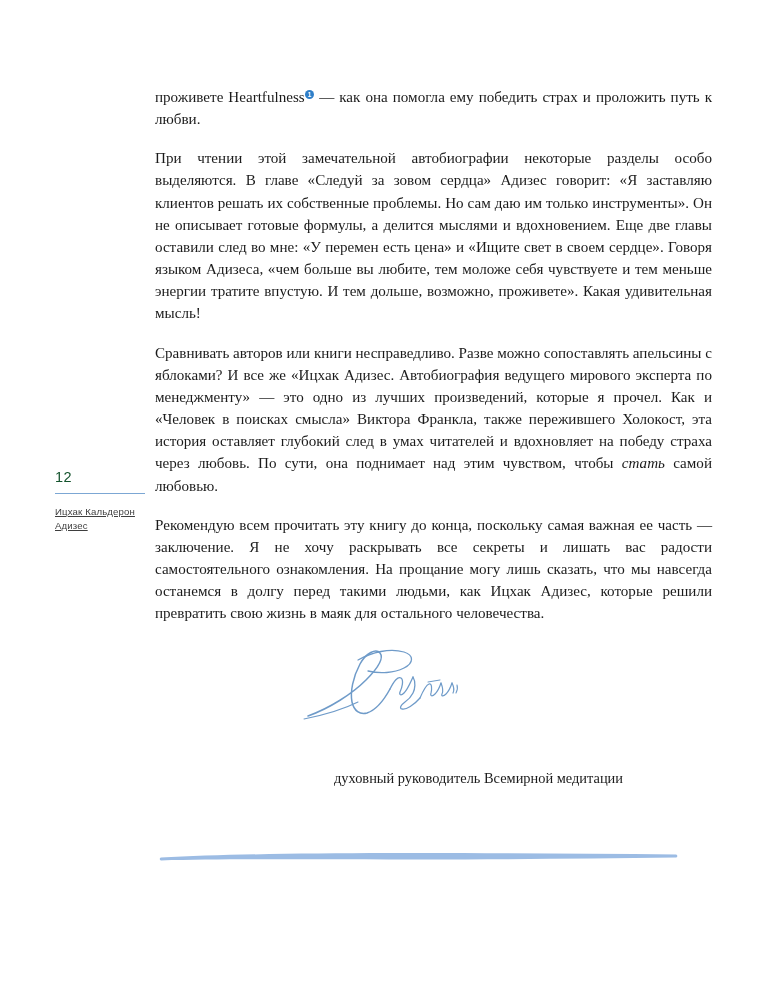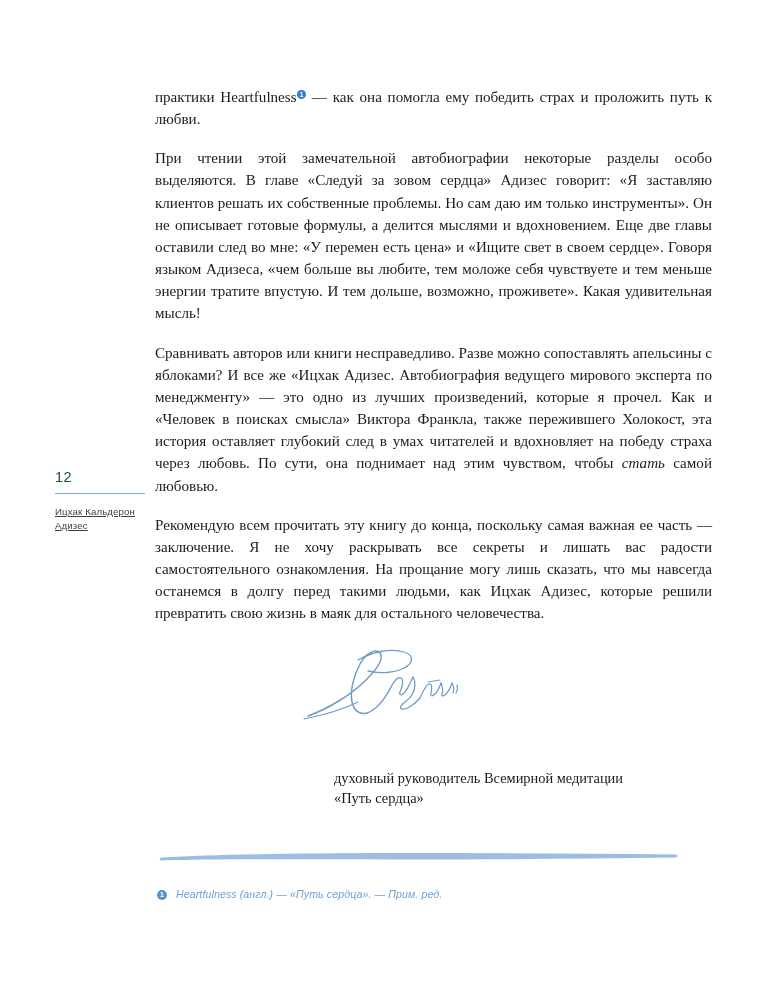--- a/index.html
+++ b/index.html
@@ -170,21 +170,21 @@
     <div class="folio">12</div>
     <div class="folio-rule"></div>
     <div class="margin-author">
       <div>Ицхак Кальдерон</div>
       <div>Адизес</div>
     </div>
   </div>
 
   <div class="column">
 
-    <p class="body"><span>практики Heartfulness</span><sup class="fn-ref">1</sup><span> — как она помогла ему победить страх и проло­жить путь к любви.</span></p>
+    <p class="body"><span>проживете Heartfulness</span><sup class="fn-ref">1</sup><span> — как она помогла ему победить страх и проло­жить путь к любви.</span></p>
 
     <p class="body">При чтении этой замечательной автобиографии некоторые разделы особо выделяются. В главе «Следуй за зовом сердца» Адизес говорит: «Я заставляю клиентов решать их собственные проблемы. Но сам даю им только инструменты». Он не описывает готовые формулы, а делится мыслями и вдохновением. Еще две главы оставили след во мне: «У перемен есть цена» и «Ищите свет в своем сердце». Говоря языком Адизеса, «чем больше вы любите, тем моложе себя чувствуете и тем меньше энергии тратите впустую. И тем дольше, возможно, проживете». Какая удивительная мысль!</p>
 
     <p class="body"><span>Сравнивать авторов или книги несправедливо. Разве можно сопоставлять апельсины с яблоками? И все же «Ицхак Адизес. Автобиография ведущего мирового эксперта по менеджменту» — это одно из лучших произведений, которые я прочел. Как и «Человек в поисках смысла» Виктора Франкла, также пережившего Холокост, эта история оставляет глубокий след в умах читателей и вдохновляет на победу страха через любовь. По сути, она поднимает над этим чувством, чтобы </span><em>стать</em><span> самой любовью.</span></p>
 
     <p class="body">Рекомендую всем прочитать эту книгу до конца, поскольку самая важная ее часть — заключение. Я не хочу раскрывать все секреты и лишать вас радости самостоятельного ознакомления. На прощание могу лишь сказать, что мы навсегда останемся в долгу перед такими людьми, как Ицхак Адизес, которые решили превратить свою жизнь в маяк для остального человечества.</p>
 
   </div>
 
   <div class="signature-wrap">
@@ -199,29 +199,24 @@
         <path d="M141 47 C143 52, 143 56, 142 58 C141 60, 143 61, 146 58 C149 55, 151 50, 152 47" stroke-width="1.2"></path>
         <path d="M152 47 C154 51, 154 55, 153 57" stroke-width="1.2"></path>
         <path d="M157 49 C158 52, 157 55, 156 57" stroke-width="1.1"></path>
         <path d="M4 83 C24 79, 44 73, 58 66" stroke-width="1.1"></path>
       </g>
     </svg>
   </div>
 
   <div class="sig-caption">
     <div>духовный руководитель Всемирной медитации</div>
-    <div>«Путь сердца»</div>
   </div>
 
   <div class="brush-rule">
     <svg width="522" height="16" viewBox="0 0 522 16" fill="none" aria-hidden="true">
       <path d="M3 9.6 C60 6.6, 140 5.2, 230 5.0 C320 4.8, 420 5.6, 518 6.4
                C519.6 6.5, 519.8 9.4, 518.2 9.6 C420 11.0, 320 11.6, 230 11.4
                C140 11.2, 60 11.0, 3.2 12.4 C1.4 12.5, 1.3 9.7, 3 9.6 Z" fill="#9cbce4"></path>
     </svg>
   </div>
 
-  <div class="footnote">
-    <span class="fn-mark">1</span>
-    <span class="fn-text">Heartfulness (англ.) — «Путь сердца». — Прим. ред.</span>
-  </div>
 
 </div>
 
 </body></html>

